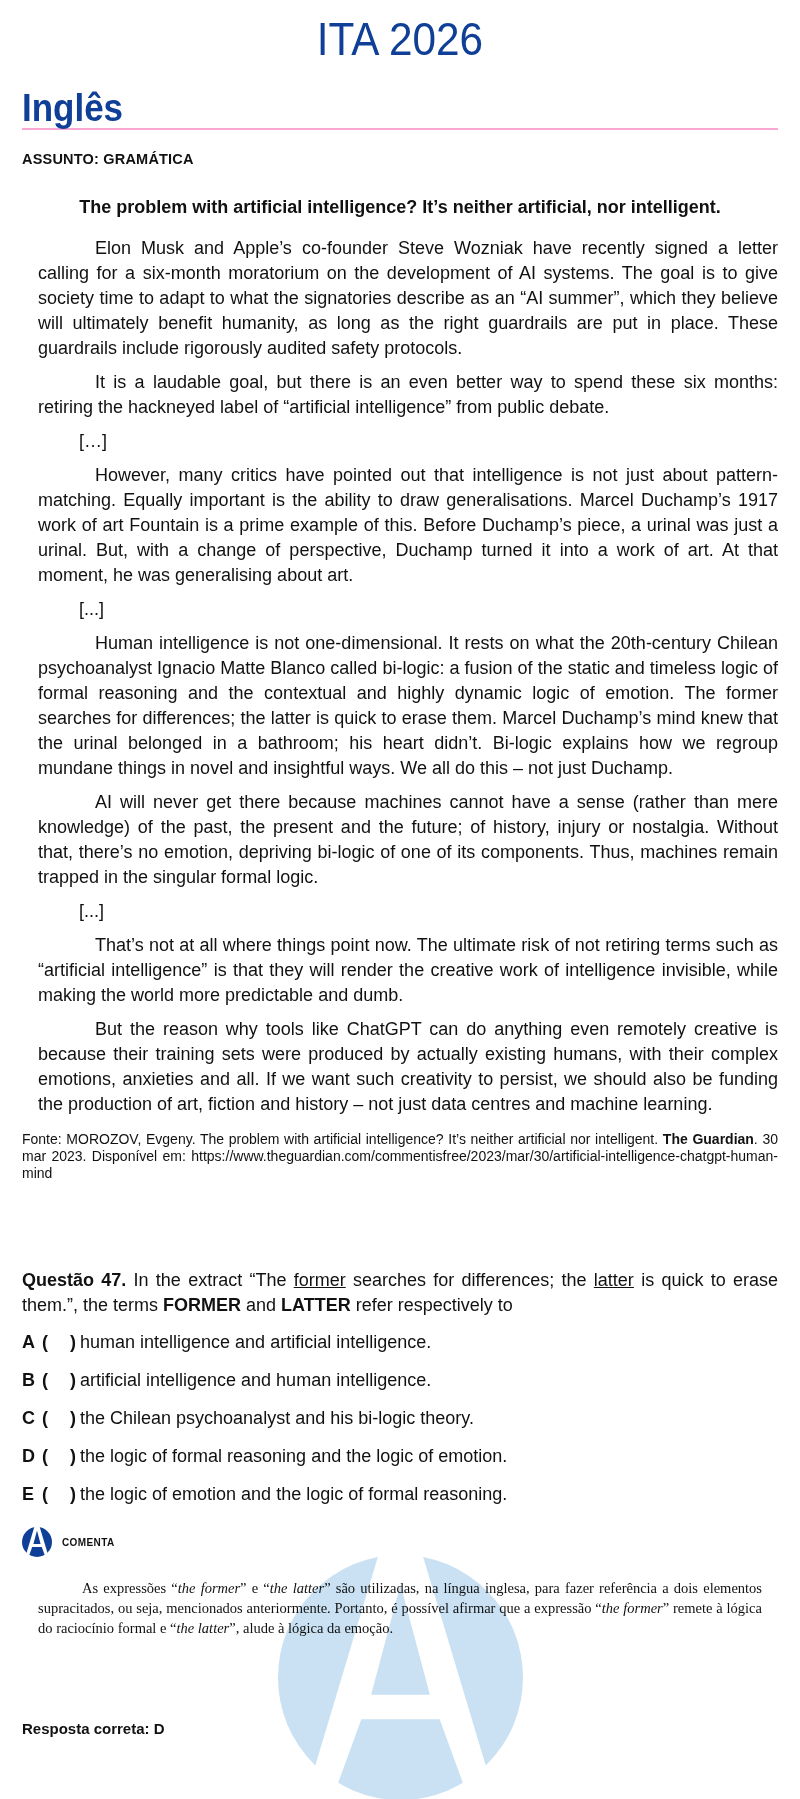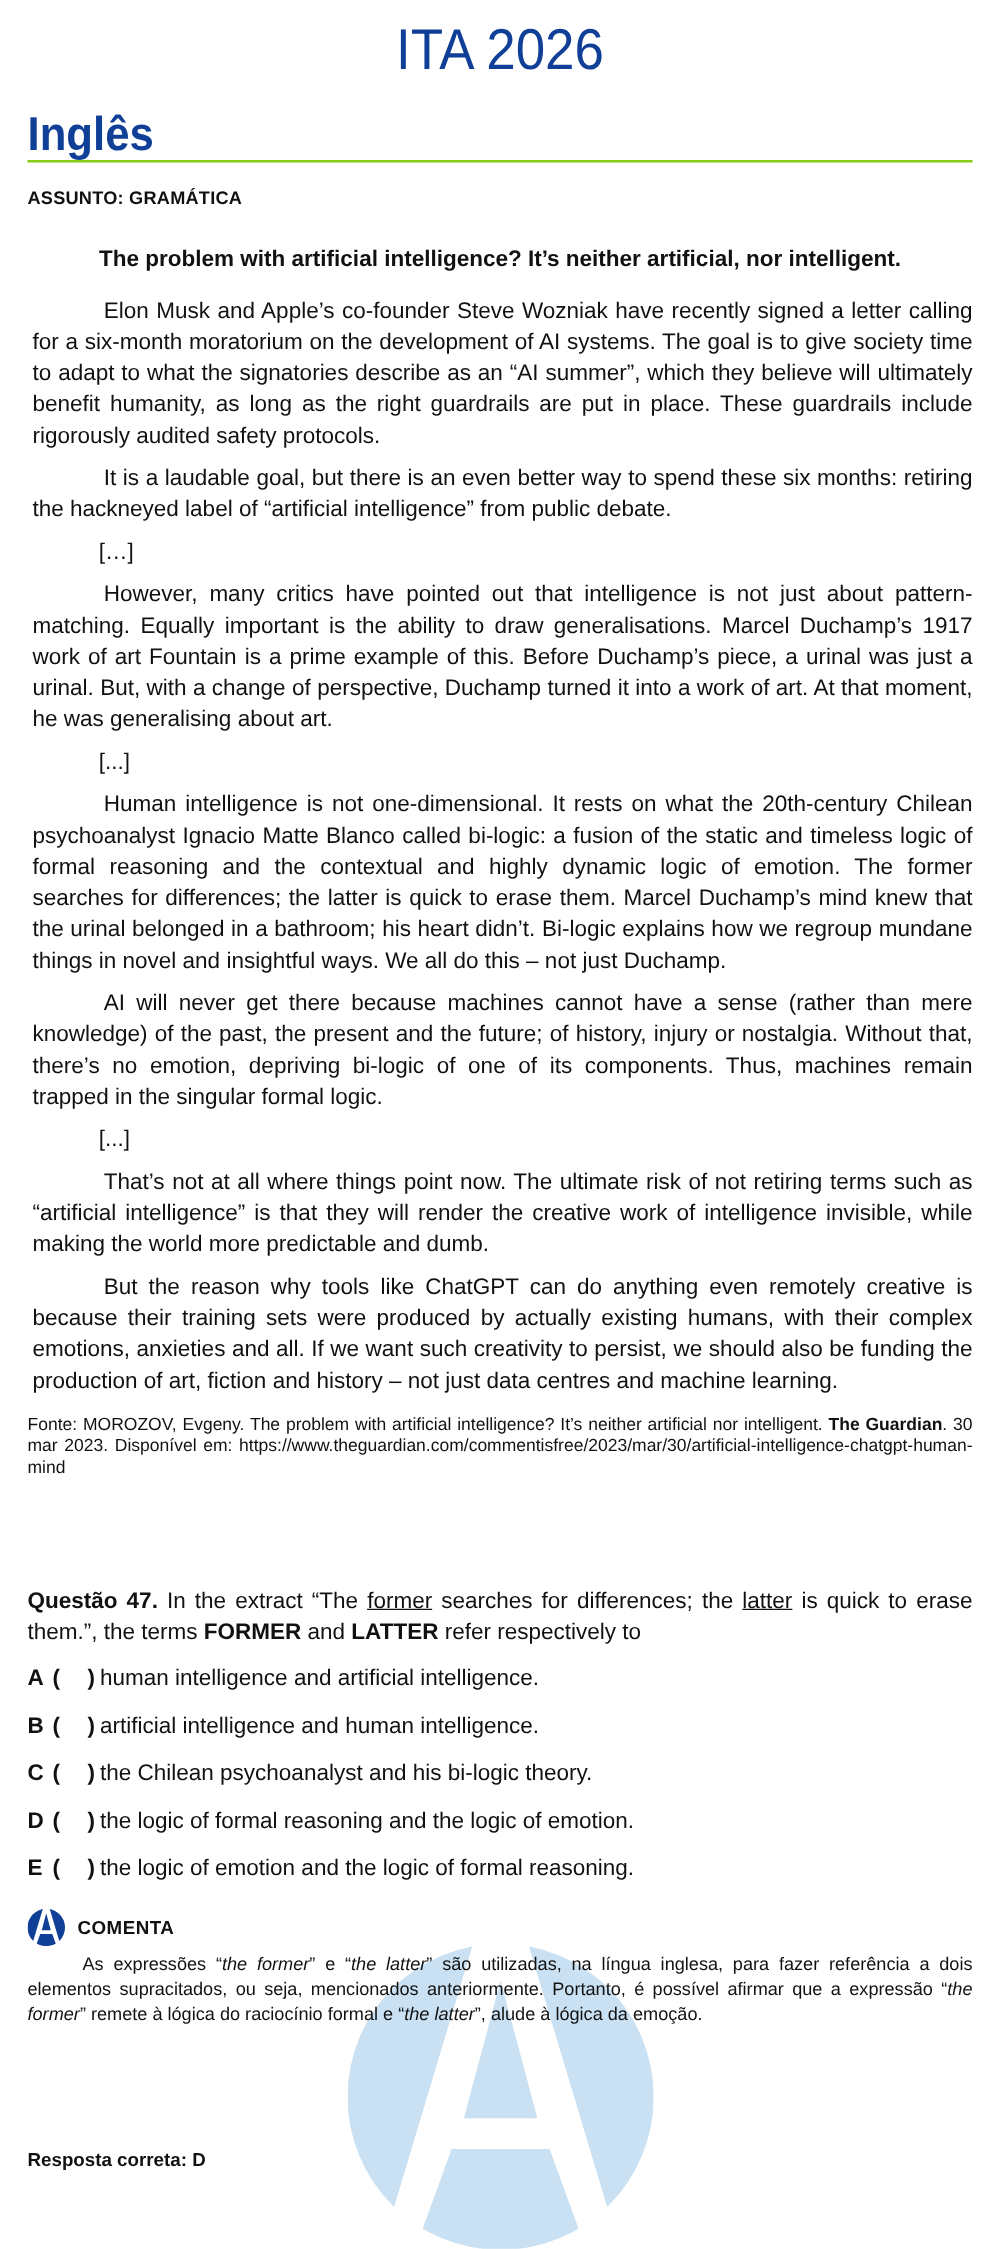--- a/index.html
+++ b/index.html
@@ -7,66 +7,66 @@
     width: 800px; height: 1799px; position: relative; overflow: hidden;
     font-family: "Liberation Sans", sans-serif; color: #111;
   }
   .top-title {
     position: absolute; left: 0; top: 12px; width: 800px; text-align: center;
     font-size: 46px; color: #0f3f96; font-weight: 400; letter-spacing: 0px;
     font-family: "Liberation Sans", sans-serif; transform: scaleX(0.92);
   }
   .subject-heading {
     position: absolute; left: 22px; top: 86px; width: 756px;
-    border-bottom: 2px solid #84cc16; height: 42px;
+    border-bottom: 2px solid #f9a8d4; height: 42px;
   }
   .subject-heading span {
     font-size: 38px; font-weight: 700; color: #0f3f96; line-height: 44px;
     display: inline-block; transform: scaleX(0.92); transform-origin: left;
   }
   .assunto {
     position: absolute; left: 22px; top: 151px;
     font-size: 14.5px; font-weight: 700; letter-spacing: 0.2px;
   }
   .article-title {
     position: absolute; left: 22px; top: 197px; width: 756px; text-align: center;
     font-size: 18px; font-weight: 700;
   }
   .article {
     position: absolute; left: 22px; top: 236px; width: 756px;
     font-size: 18px; line-height: 25px; text-align: justify;
     font-family: "Liberation Sans", sans-serif;
   }
-  .article p { margin: 0 0 9px 4px; text-indent: 57px; }
+  .article p { margin: 0 0 9px 16px; text-indent: 57px; }
   .article p.ellipsis { margin: 0 0 9px 0; }
   .source {
     font-size: 14px; line-height: 17px; text-align: justify; margin-top: 14px;
   }
   .question {
     position: absolute; left: 22px; top: 1268px; width: 756px;
     font-size: 18px; line-height: 25px; text-align: justify;
   }
   .question .q-label { font-weight: 700; }
   .question .u { text-decoration: underline; }
   .question b { font-weight: 700; }
   .options { position: absolute; left: 22px; top: 1330px; width: 756px; font-size: 18px; }
   .option { height: 38px; line-height: 25px; display: flex; }
   .option .letter { font-weight: 700; width: 20px; }
   .option .paren-open { font-weight: 700; width: 28px; }
   .option .paren-close { font-weight: 700; margin-right: 4px; }
   .comment-header {
     position: absolute; left: 22px; top: 1527px; display: flex; align-items: center;
   }
   .comment-header .logo { width: 30px; height: 30px; margin-right: 10px; }
-  .comment-header .label { font-size: 15px; font-weight: 700; letter-spacing: 0.4px; }
+  .comment-header .label { font-size: 10px; font-weight: 700; letter-spacing: 0.4px; }
   .comment-body {
     position: absolute; left: 22px; top: 1562px; width: 756px;
     font-size: 14.5px; line-height: 20px; text-align: justify; z-index: 2;
   }
-  .comment-body p { margin: 0; text-indent: 44px; }
+  .comment-body p { margin: 16px; text-indent: 44px; font-family: Liberation Serif, serif; }
   .answer {
     position: absolute; left: 22px; top: 1720px; font-size: 15px; font-weight: 700; z-index: 2;
   }
   .watermark { position: absolute; left: 278px; top: 1555px; width: 245px; height: 245px; z-index: 1; }
   .article, .question, .options { z-index: 2; }
 </style>
 </head>
 <body>
 
 <div class="top-title">ITA 2026</div>

